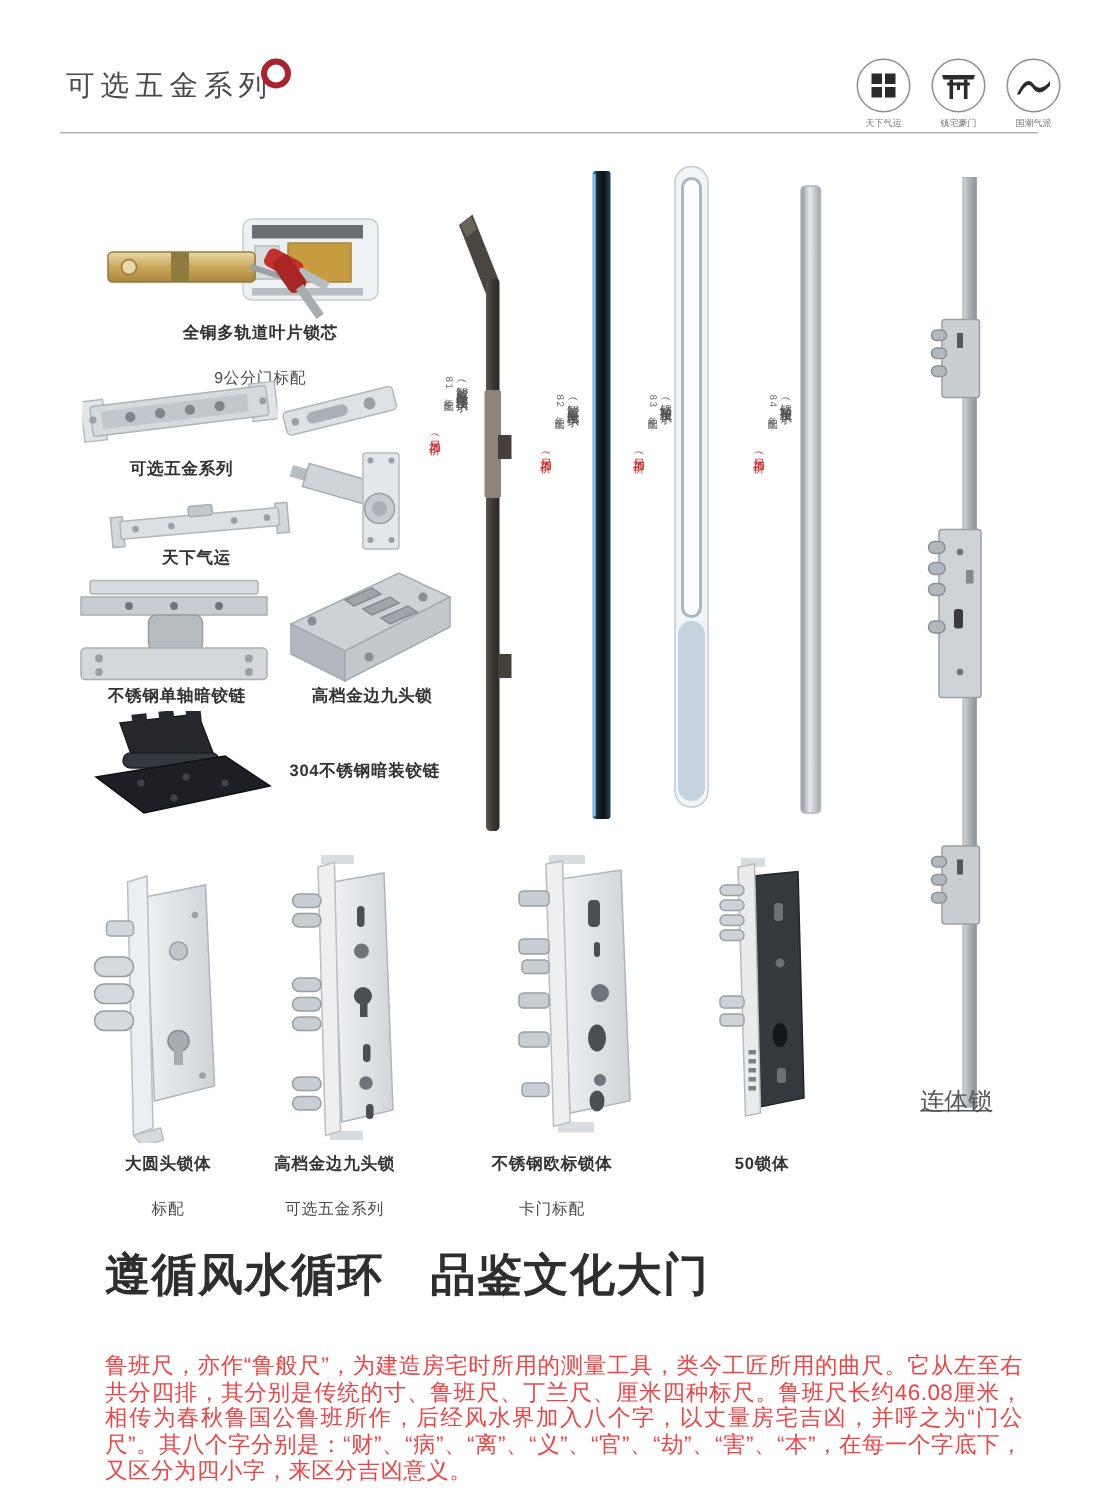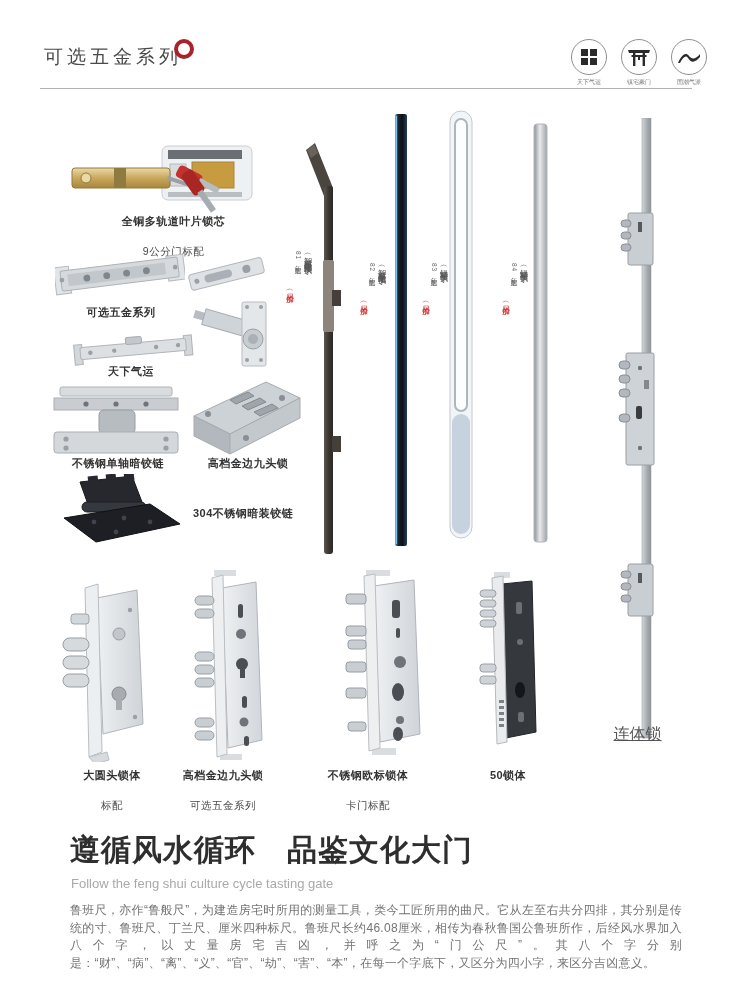--- a/index.html
+++ b/index.html
@@ -24,22 +24,22 @@
   .plabel-inline{position:absolute;font-size:11px;font-weight:700;color:#333;letter-spacing:0.5px;}
   .svgbox{position:absolute;}
   
   .handle-label{position:absolute;display:flex;align-items:flex-start;}
   .vcol{writing-mode:vertical-rl;font-size:8px;color:#555;letter-spacing:1px;line-height:10px;}
   .vprice{color:#cf2f2f;margin-top:36px;font-size:8px;}
   .vopt{font-size:6.5px;color:#6a6a6a;margin-top:1px;line-height:8px;}
   
   .heading{position:absolute;left:70px;top:830px;font-size:30px;font-weight:bold;color:#2e2e2e;letter-spacing:1px;}
   .subheading{position:absolute;left:71px;top:876px;font-size:13px;color:#a9a9a9;}
-  .paragraph{position:absolute;left:70px;top:902px;width:612px;font-size:12px;line-height:17.5px;
-             color:#737373;text-align:justify;letter-spacing:0.3px;}
+  .paragraph{position:absolute;left:70px;top:902px;width:612px;font-size:15px;line-height:17.5px;
+             color:#ef4444;text-align:justify;letter-spacing:0.3px;}
   .linked-label{position:absolute;text-align:center;font-size:16px;color:#555;text-decoration:underline;}
 </style>
 </head>
 <body>
 
 <div class="page">
 
   <div class="title-row">
     <span class="title">可选五金系列</span>
     <span class="ring"></span>
@@ -431,16 +431,15 @@
         <rect x="25" y="146" width="5" height="3"></rect>
       <rect x="25" y="152" width="5" height="3"></rect>
     </g>
   </svg>
   <div class="plabel" style="left:448px;top:768px;width:120px">
     <div class="pname">50锁体</div>
     <div class="pspec"></div>
   </div>
 
   <div class="heading">遵循风水循环　品鉴文化大门</div>
-  <div class="subheading">Follow the feng shui culture cycle tasting gate</div>
   <div class="paragraph">鲁班尺，亦作“鲁般尺”，为建造房宅时所用的测量工具，类今工匠所用的曲尺。它从左至右共分四排，其分别是传统的寸、鲁班尺、丁兰尺、厘米四种标尺。鲁班尺长约46.08厘米，相传为春秋鲁国公鲁班所作，后经风水界加入八个字，以丈量房宅吉凶，并呼之为“门公尺”。其八个字分别是：“财”、“病”、“离”、“义”、“官”、“劫”、“害”、“本”，在每一个字底下，又区分为四小字，来区分吉凶意义。</div>
 
 </div>
 
 </body></html>

